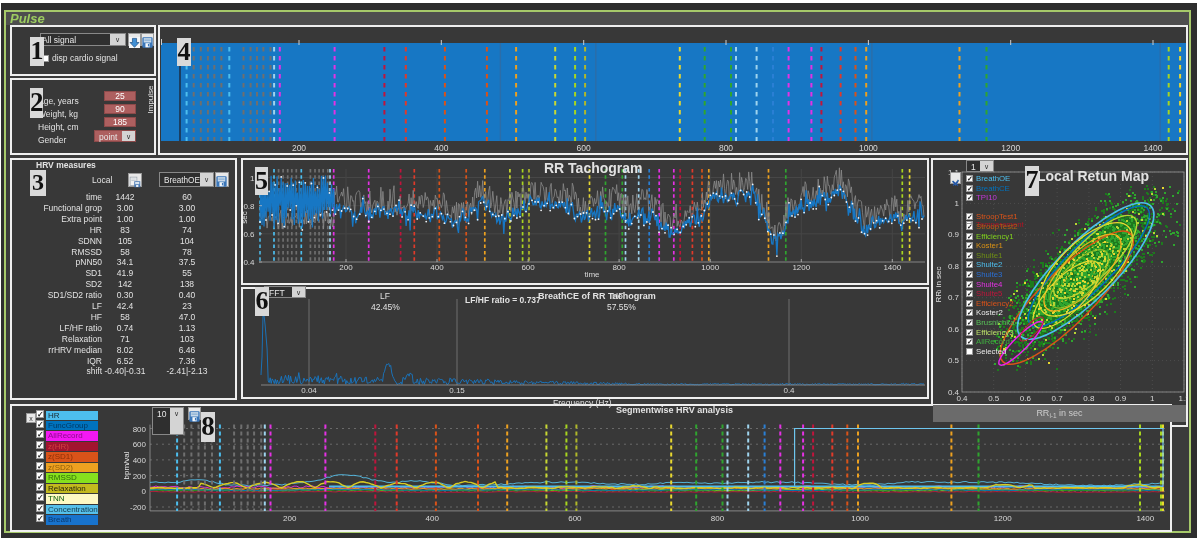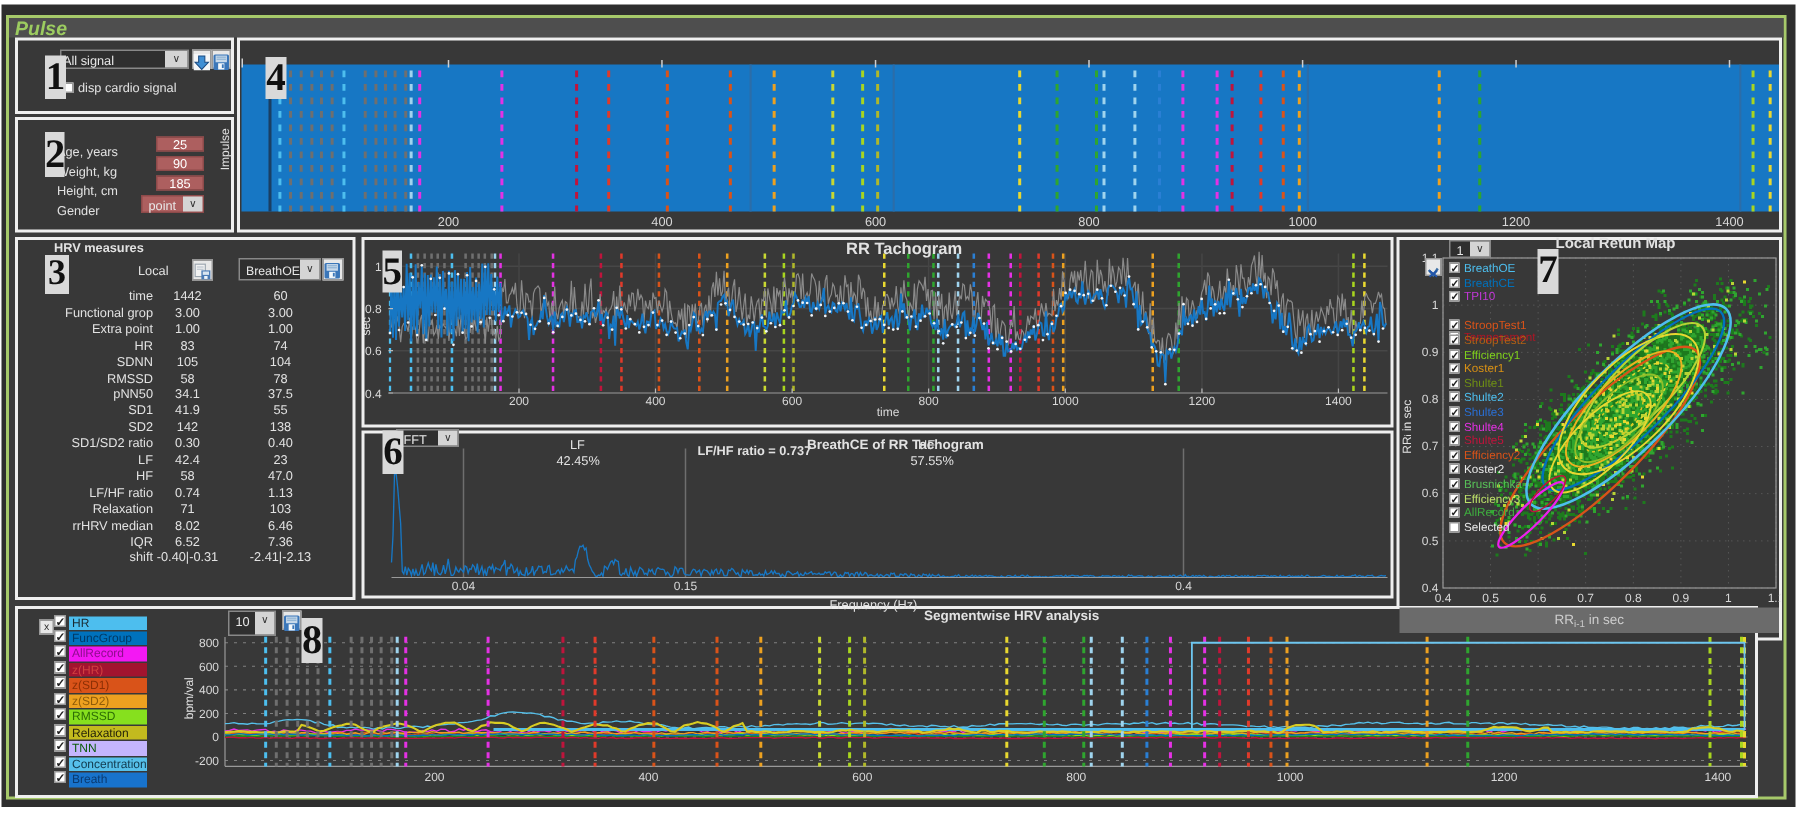--- a/index.html
+++ b/index.html
@@ -532,21 +532,21 @@
       <text x="378.1" y="112" fill="#d8d8d8" font-size="8" text-anchor="middle">800</text>
       <line x1="378.1" y1="104" x2="378.1" y2="101" stroke="#bbb" stroke-width="0.8"></line>
       <text x="469.2" y="112" fill="#d8d8d8" font-size="8" text-anchor="middle">1000</text>
       <line x1="469.2" y1="104" x2="469.2" y2="101" stroke="#bbb" stroke-width="0.8"></line>
       <text x="560.3" y="112" fill="#d8d8d8" font-size="8" text-anchor="middle">1200</text>
       <line x1="560.3" y1="104" x2="560.3" y2="101" stroke="#bbb" stroke-width="0.8"></line>
       <text x="651.3" y="112" fill="#d8d8d8" font-size="8" text-anchor="middle">1400</text>
       <line x1="651.3" y1="104" x2="651.3" y2="101" stroke="#bbb" stroke-width="0.8"></line>
       <text x="351.0" y="119" fill="#d8d8d8" font-size="8" text-anchor="middle">time</text>
     </svg></div>
-<div class="txt bold" style="left:564px;top:160px;font-size:11px">RR Tachogram</div>
+<div class="txt bold" style="left:544px;top:160px;font-size:14px">RR Tachogram</div>
 <div class="txt" style="left:238px;top:213px;font-size:8px;transform:rotate(-90deg)">sec</div>
 
 <div class="panel" style="left:241px;top:287px;width:688px;height:112px"></div>
 <div style="position:absolute;left:241px;top:287px"><svg width="687" height="112" viewBox="0 0 687 112">
       <line x1="68" y1="12" x2="68" y2="98" stroke="#6e6e6e" stroke-width="1"></line>
       <text x="68" y="106" fill="#d8d8d8" font-size="8" text-anchor="middle">0.04</text>
       <line x1="216" y1="12" x2="216" y2="98" stroke="#6e6e6e" stroke-width="1"></line>
       <text x="216" y="106" fill="#d8d8d8" font-size="8" text-anchor="middle">0.15</text>
       <line x1="548" y1="12" x2="548" y2="98" stroke="#6e6e6e" stroke-width="1"></line>
       <text x="548" y="106" fill="#d8d8d8" font-size="8" text-anchor="middle">0.4</text>
@@ -616,21 +616,21 @@
       <ellipse cx="134.7" cy="136.6" rx="44.4" ry="17.3" fill="none" stroke="#e8d830" stroke-width="1.2" transform="rotate(-45 134.7 136.6)"></ellipse>
       <ellipse cx="156.9" cy="108.3" rx="31.7" ry="12.6" fill="none" stroke="#e8d830" stroke-width="1.0" transform="rotate(-45 156.9 108.3)" stroke-dasharray="2,2"></ellipse>
       <ellipse cx="144.2" cy="124.0" rx="25.4" ry="9.4" fill="none" stroke="#d8c820" stroke-width="1.0" transform="rotate(-45 144.2 124.0)" stroke-dasharray="2,2"></ellipse>
       <ellipse cx="88.7" cy="185.3" rx="30.1" ry="6.9" fill="none" stroke="#ee1eee" stroke-width="1.5" transform="rotate(-45 88.7 185.3)"></ellipse>
       <ellipse cx="99.8" cy="171.1" rx="15.9" ry="5.7" fill="none" stroke="#c0143c" stroke-width="1.0" transform="rotate(-45 99.8 171.1)"></ellipse>
     </svg></div>
 <div class="dd" style="left:966px;top:160px;width:28px;height:12px">
     <span class="ddl">1</span>
     <span class="arr">∨</span>
   </div>
-<div class="txt bold" style="left:1037px;top:157px;font-size:10px">Local Retun Map</div>
+<div class="txt bold" style="left:1037px;top:168px;font-size:14px">Local Retun Map</div>
 <div class="ibtn" style="left:950px;top:172px;width:11px;height:12px"><svg width="9" height="10" viewBox="0 0 9 10">
       <path d="M1.5 4 L4.5 7.5 L7.5 3" stroke="#3a6ea5" stroke-width="1.6" fill="none"></path>
       <path d="M2 8.5 L7 4.5 M2 4.5 L7 8.5" stroke="#2255aa" stroke-width="1.2"></path>
     </svg></div>
 <div class="lrow" style="top:174.0px"><span class="cb"><span class="tick">✓</span></span><span style="color:#4DBEEE">BreathOE</span></div>
 <div class="lrow" style="top:183.6px"><span class="cb"><span class="tick">✓</span></span><span style="color:#0072BD">BreathCE</span></div>
 <div class="lrow" style="top:193.2px"><span class="cb"><span class="tick">✓</span></span><span style="color:#c238d8">TPI10</span></div>
 <div class="lrow" style="top:220px"><span class="cb"><span class="tick">✓</span></span><span style="color:#b01525">Temperament</span></div>
 <div class="lrow" style="top:212.4px"><span class="cb"><span class="tick">✓</span></span><span style="color:#D95319">StroopTest1</span></div>
 <div class="lrow" style="top:222.0px"><span class="cb"><span class="tick">✓</span></span><span style="color:#b06014">StroopTest2</span></div>
@@ -728,24 +728,24 @@
 <div class="txt bold" style="left:616px;top:405px;z-index:26;font-size:9px">Segmentwise HRV analysis</div>
 <div class="ibtn" style="left:26px;top:413px;width:10px;height:10px;font-size:7px;text-align:center;line-height:9px;color:#333">x</div>
 <div class="l8row" style="top:409.5px"><span class="cb8"><span class="tick8">✓</span></span><span class="sw" style="background:#4DBEEE;color:#1a2a30">HR</span></div>
 <div class="l8row" style="top:419.9px"><span class="cb8"><span class="tick8">✓</span></span><span class="sw" style="background:#0072BD;color:#003a66">FuncGroup</span></div>
 <div class="l8row" style="top:430.4px"><span class="cb8"><span class="tick8">✓</span></span><span class="sw" style="background:#f318f3;color:#8d0d8d">AllRecord</span></div>
 <div class="l8row" style="top:440.9px"><span class="cb8"><span class="tick8">✓</span></span><span class="sw" style="background:#A2142F;color:#d04040">z(HR)</span></div>
 <div class="l8row" style="top:451.3px"><span class="cb8"><span class="tick8">✓</span></span><span class="sw" style="background:#D95319;color:#8d3005">z(SD1)</span></div>
 <div class="l8row" style="top:461.8px"><span class="cb8"><span class="tick8">✓</span></span><span class="sw" style="background:#EDA120;color:#905c08">z(SD2)</span></div>
 <div class="l8row" style="top:472.2px"><span class="cb8"><span class="tick8">✓</span></span><span class="sw" style="background:#86e01e;color:#2d6e05">RMSSD</span></div>
 <div class="l8row" style="top:482.6px"><span class="cb8"><span class="tick8">✓</span></span><span class="sw" style="background:#c3ba1e;color:#28250a">Relaxation</span></div>
-<div class="l8row" style="top:493.1px"><span class="cb8"><span class="tick8">✓</span></span><span class="sw" style="background:#c4b5fd;color:#0c5c0c">TNN</span></div>
+<div class="l8row" style="top:493.1px"><span class="cb8"><span class="tick8">✓</span></span><span class="sw" style="background:#fef9c3;color:#0c5c0c">TNN</span></div>
 <div class="l8row" style="top:503.6px"><span class="cb8"><span class="tick8">✓</span></span><span class="sw" style="background:#56c0ea;color:#123a4e">Concentration</span></div>
 <div class="l8row" style="top:514.0px"><span class="cb8"><span class="tick8">✓</span></span><span class="sw" style="background:#1873CC;color:#0a3a70">Breath</span></div>
-<div class="dd" style="left:152px;top:407px;width:32px;height:17px">
+<div class="dd" style="left:152px;top:407px;width:32px;height:28px">
     <span class="ddl">10</span>
     <span class="arr">∨</span>
   </div>
 <div class="ibtn" style="left:188px;top:407px;width:13px;height:13px"><svg width="11" height="11" viewBox="0 0 16 16">
       <rect x="0.5" y="0.5" width="15" height="15" rx="1.5" fill="#3a76b9"></rect>
       <rect x="2.5" y="1.5" width="11" height="6.5" fill="#c8d9ea"></rect>
       <rect x="3.5" y="2.5" width="9" height="1.2" fill="#8fb3d4"></rect>
       <rect x="3.5" y="4.5" width="9" height="1.2" fill="#8fb3d4"></rect>
       <rect x="5" y="9" width="6" height="6" fill="#f4f8fb"></rect>
       <rect x="8.6" y="10" width="1.8" height="3.6" fill="#3a76b9"></rect>

